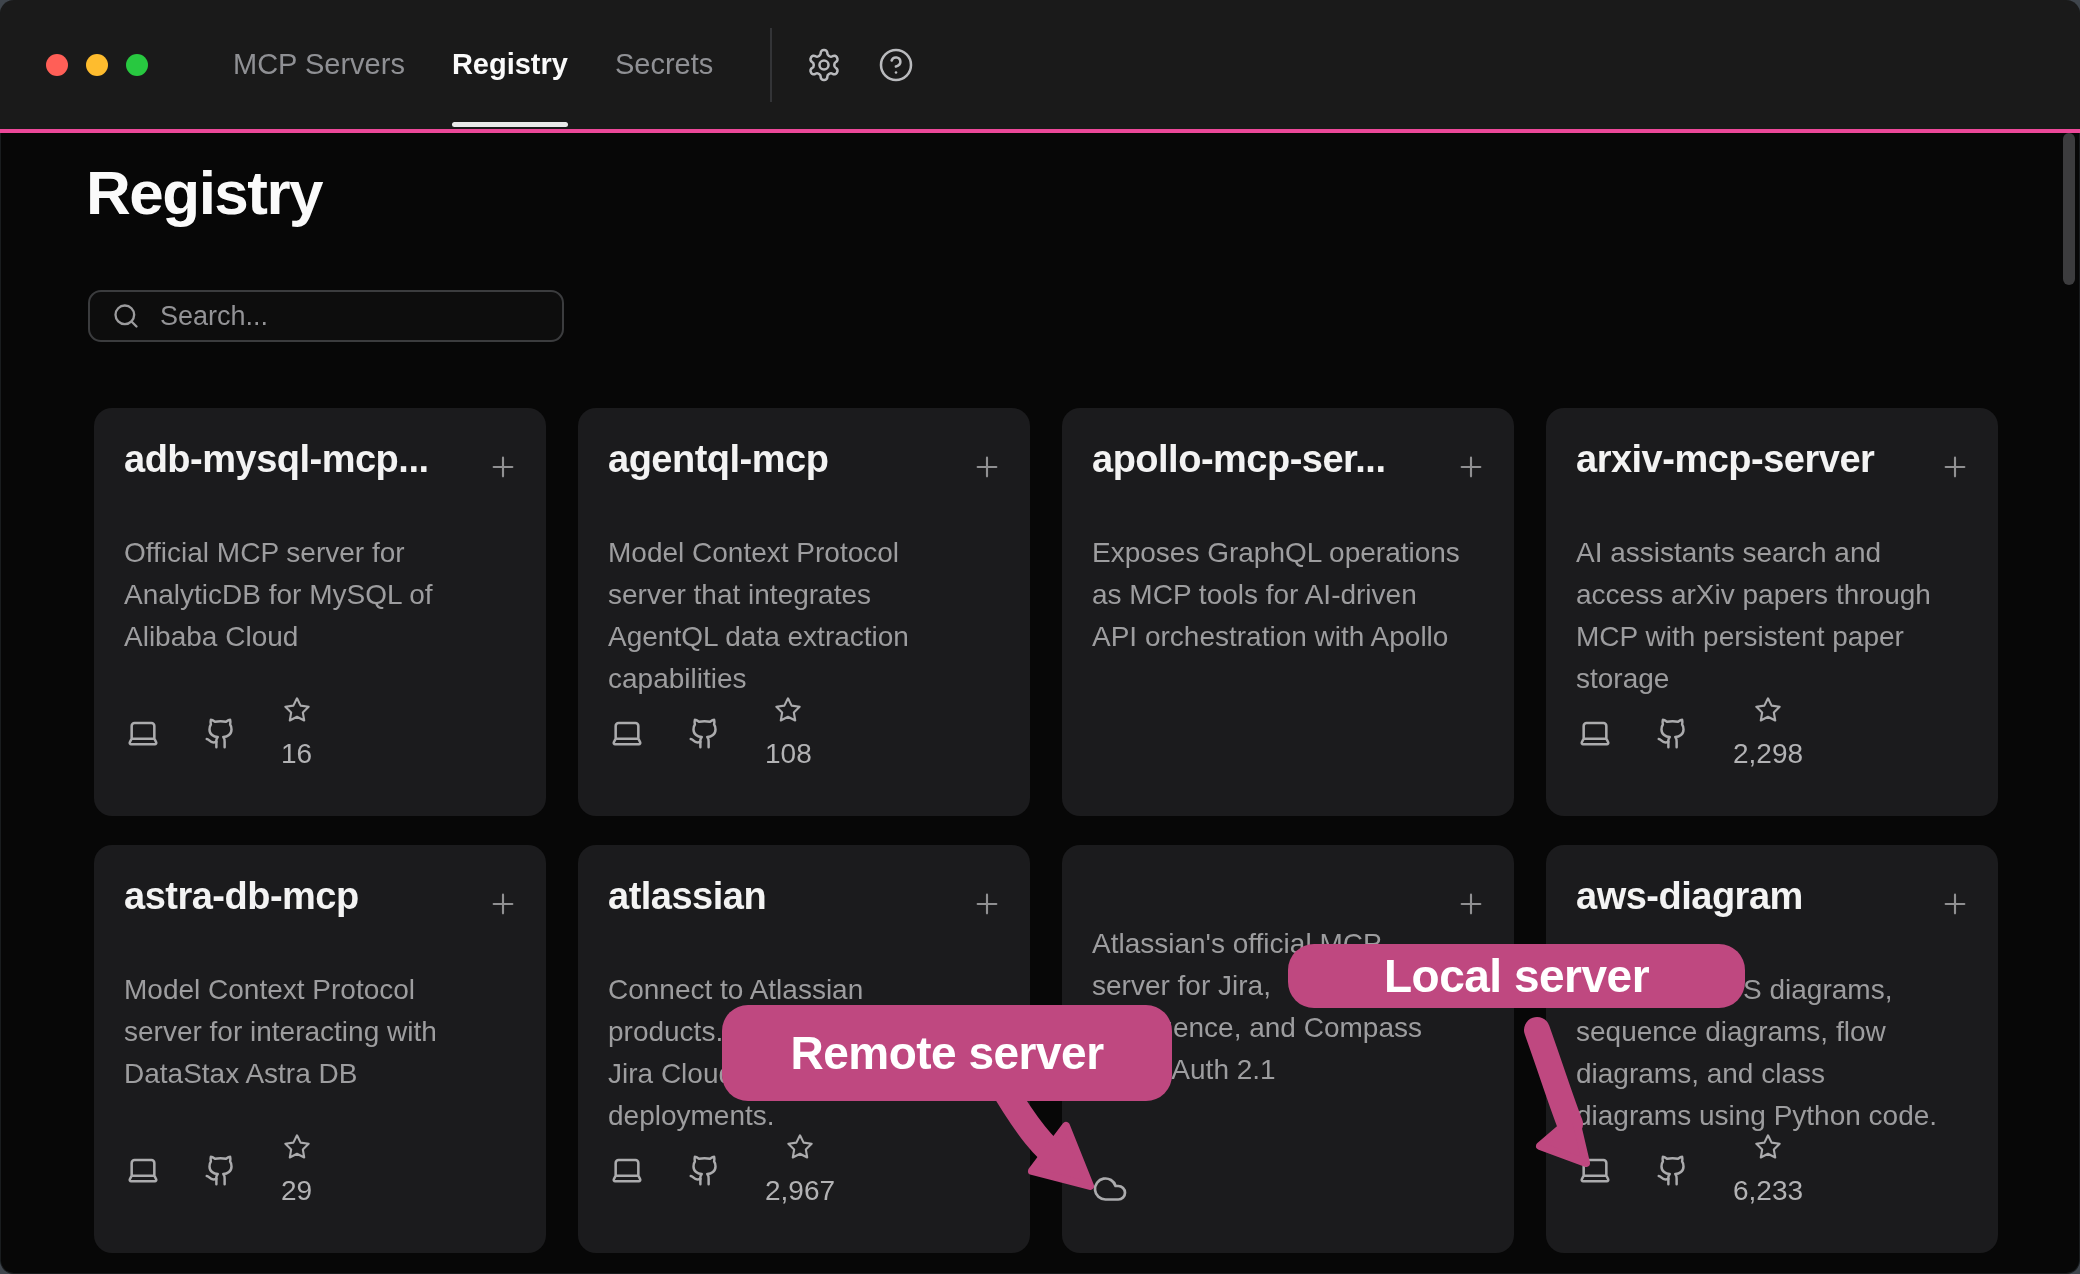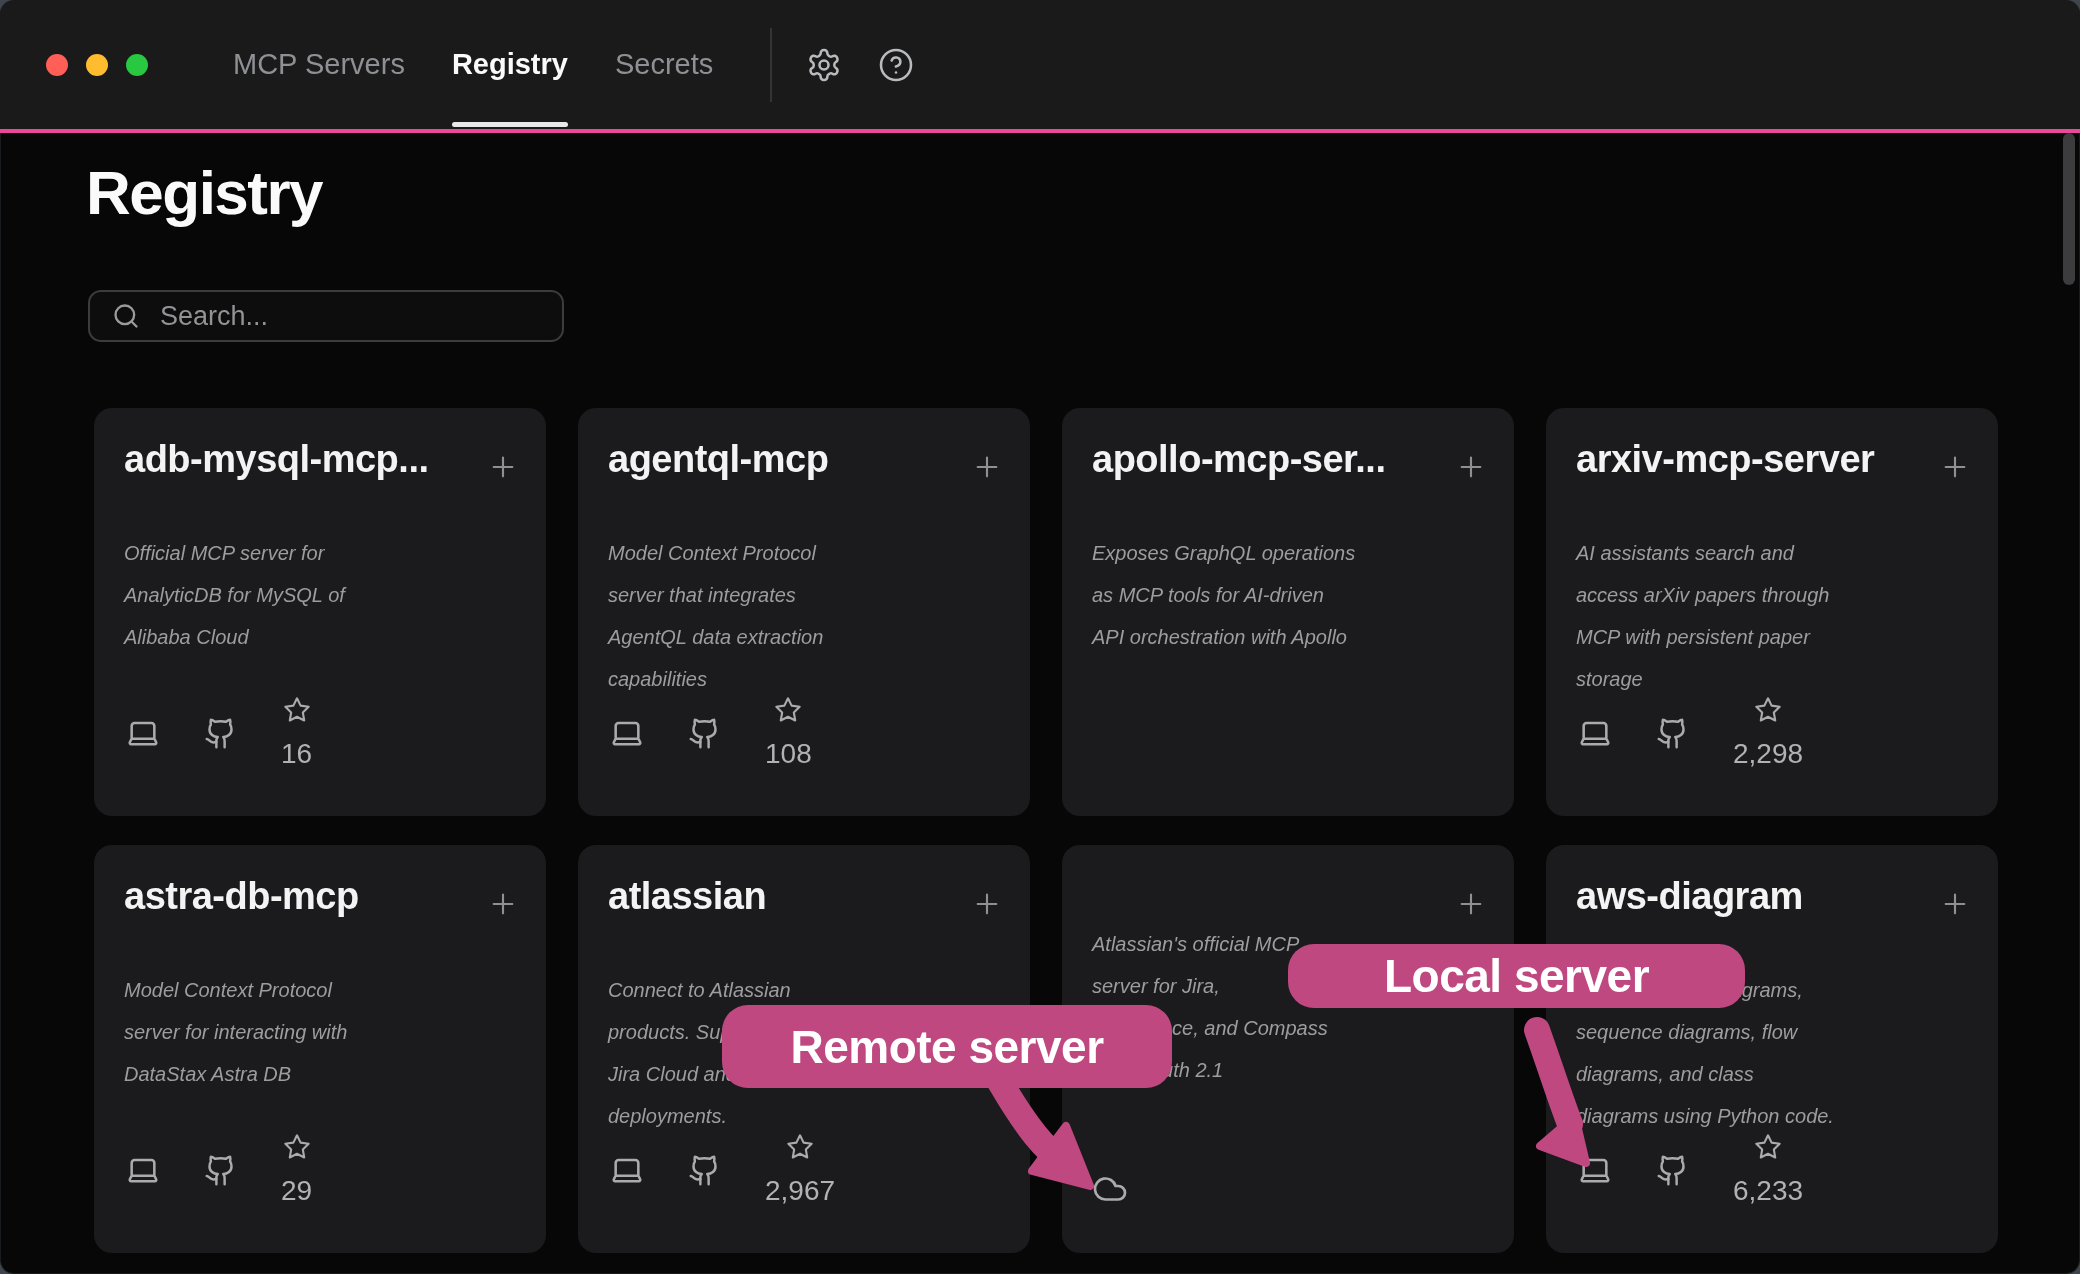--- a/index.html
+++ b/index.html
@@ -75,23 +75,22 @@
     white-space:nowrap;overflow:hidden;
   }
   .plus-btn{
     position:absolute;top:42px;right:26px;
     background:none;border:none;padding:0;cursor:pointer;
     width:34px;height:34px;display:flex;align-items:center;justify-content:center;
   }
   .plus-btn svg{stroke:#909092;}
   .card-desc{
     margin:50px 0 0 0;
-    font-size:20px;line-height:42px;color:#9d9d9f;
+    font-size:28px;line-height:42px;color:#9d9d9f;
     white-space:pre-line;
-    font-style:italic;
   }
   .card-foot{
     position:absolute;left:30px;bottom:46px;right:30px;
     display:flex;align-items:center;
   }
   .ficon{display:flex;align-items:center;}
   .ficon svg{stroke:#ababad;}
   .foot-gh{margin-left:42px;}
   .stars{display:flex;align-items:center;gap:14px;margin-left:44px;color:#b2b2b4;font-size:28px;flex-direction:column;}
   .stars svg{stroke:#ababad;}
@@ -101,21 +100,21 @@
     background:#3c3c3e;border-radius:6px;
   }
   
   .annot-arrows{position:absolute;inset:0;width:100%;height:100%;z-index:6;pointer-events:none;}
   .bubble{
     position:absolute;z-index:7;
     display:flex;align-items:center;justify-content:center;
     color:#fff;font-weight:800;font-size:46px;letter-spacing:-.5px;
     border-radius:26px;
   }
-  .bubble-remote{left:722px;top:1005px;width:450px;height:83px;}
+  .bubble-remote{left:722px;top:1005px;width:450px;height:96px;}
   .bubble-local{left:1288px;top:944px;width:457px;height:64px;}
 </style>
 </head>
 <body>
 
 <div class="window">
 
   <div class="titlebar">
     <div class="lights">
       <span class="light" style="background:#ff5f57"></span>

